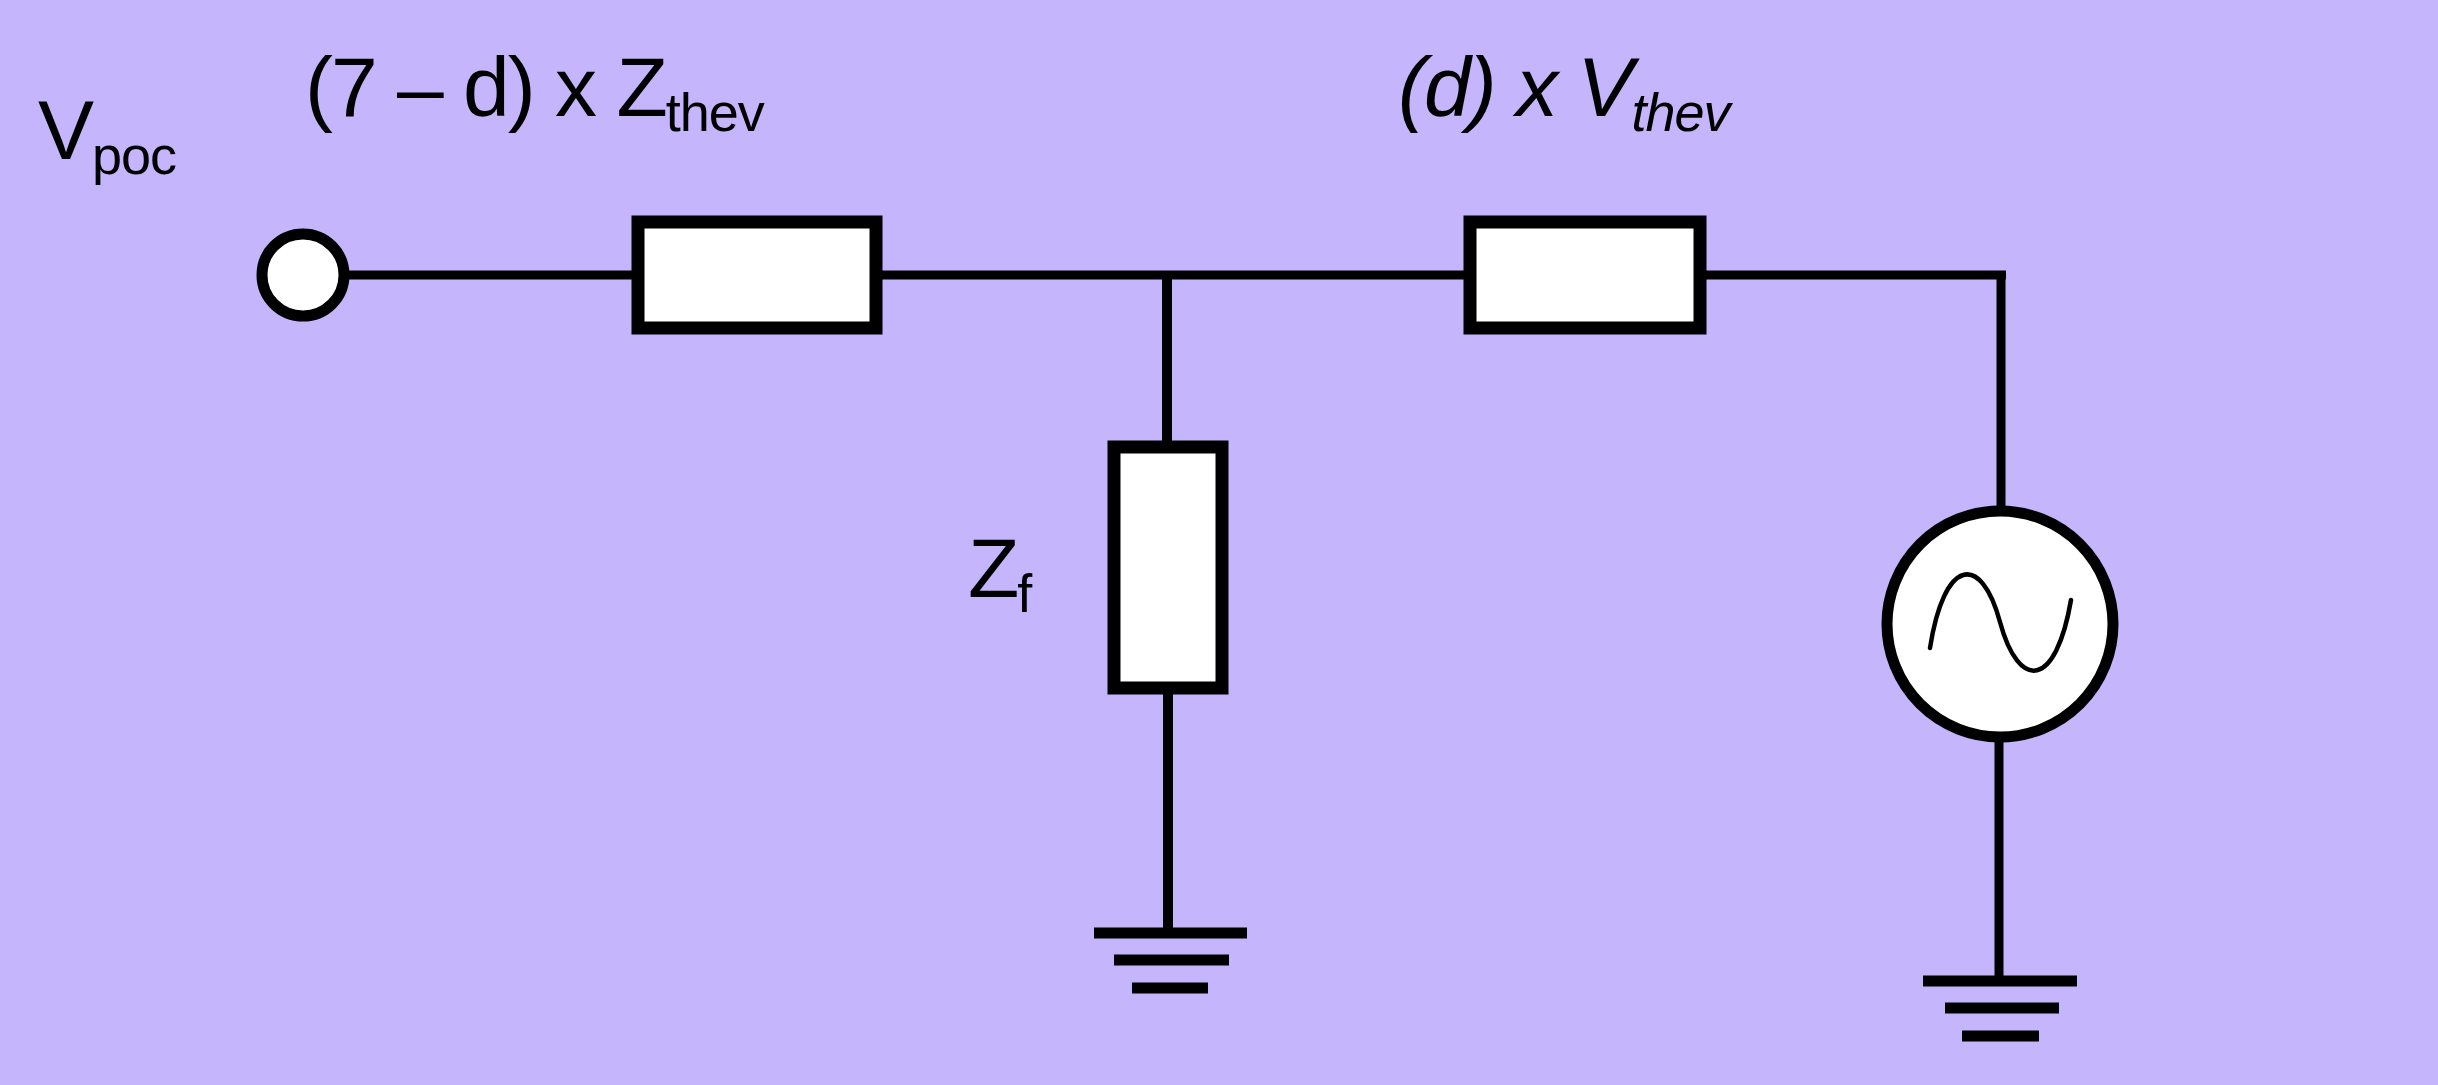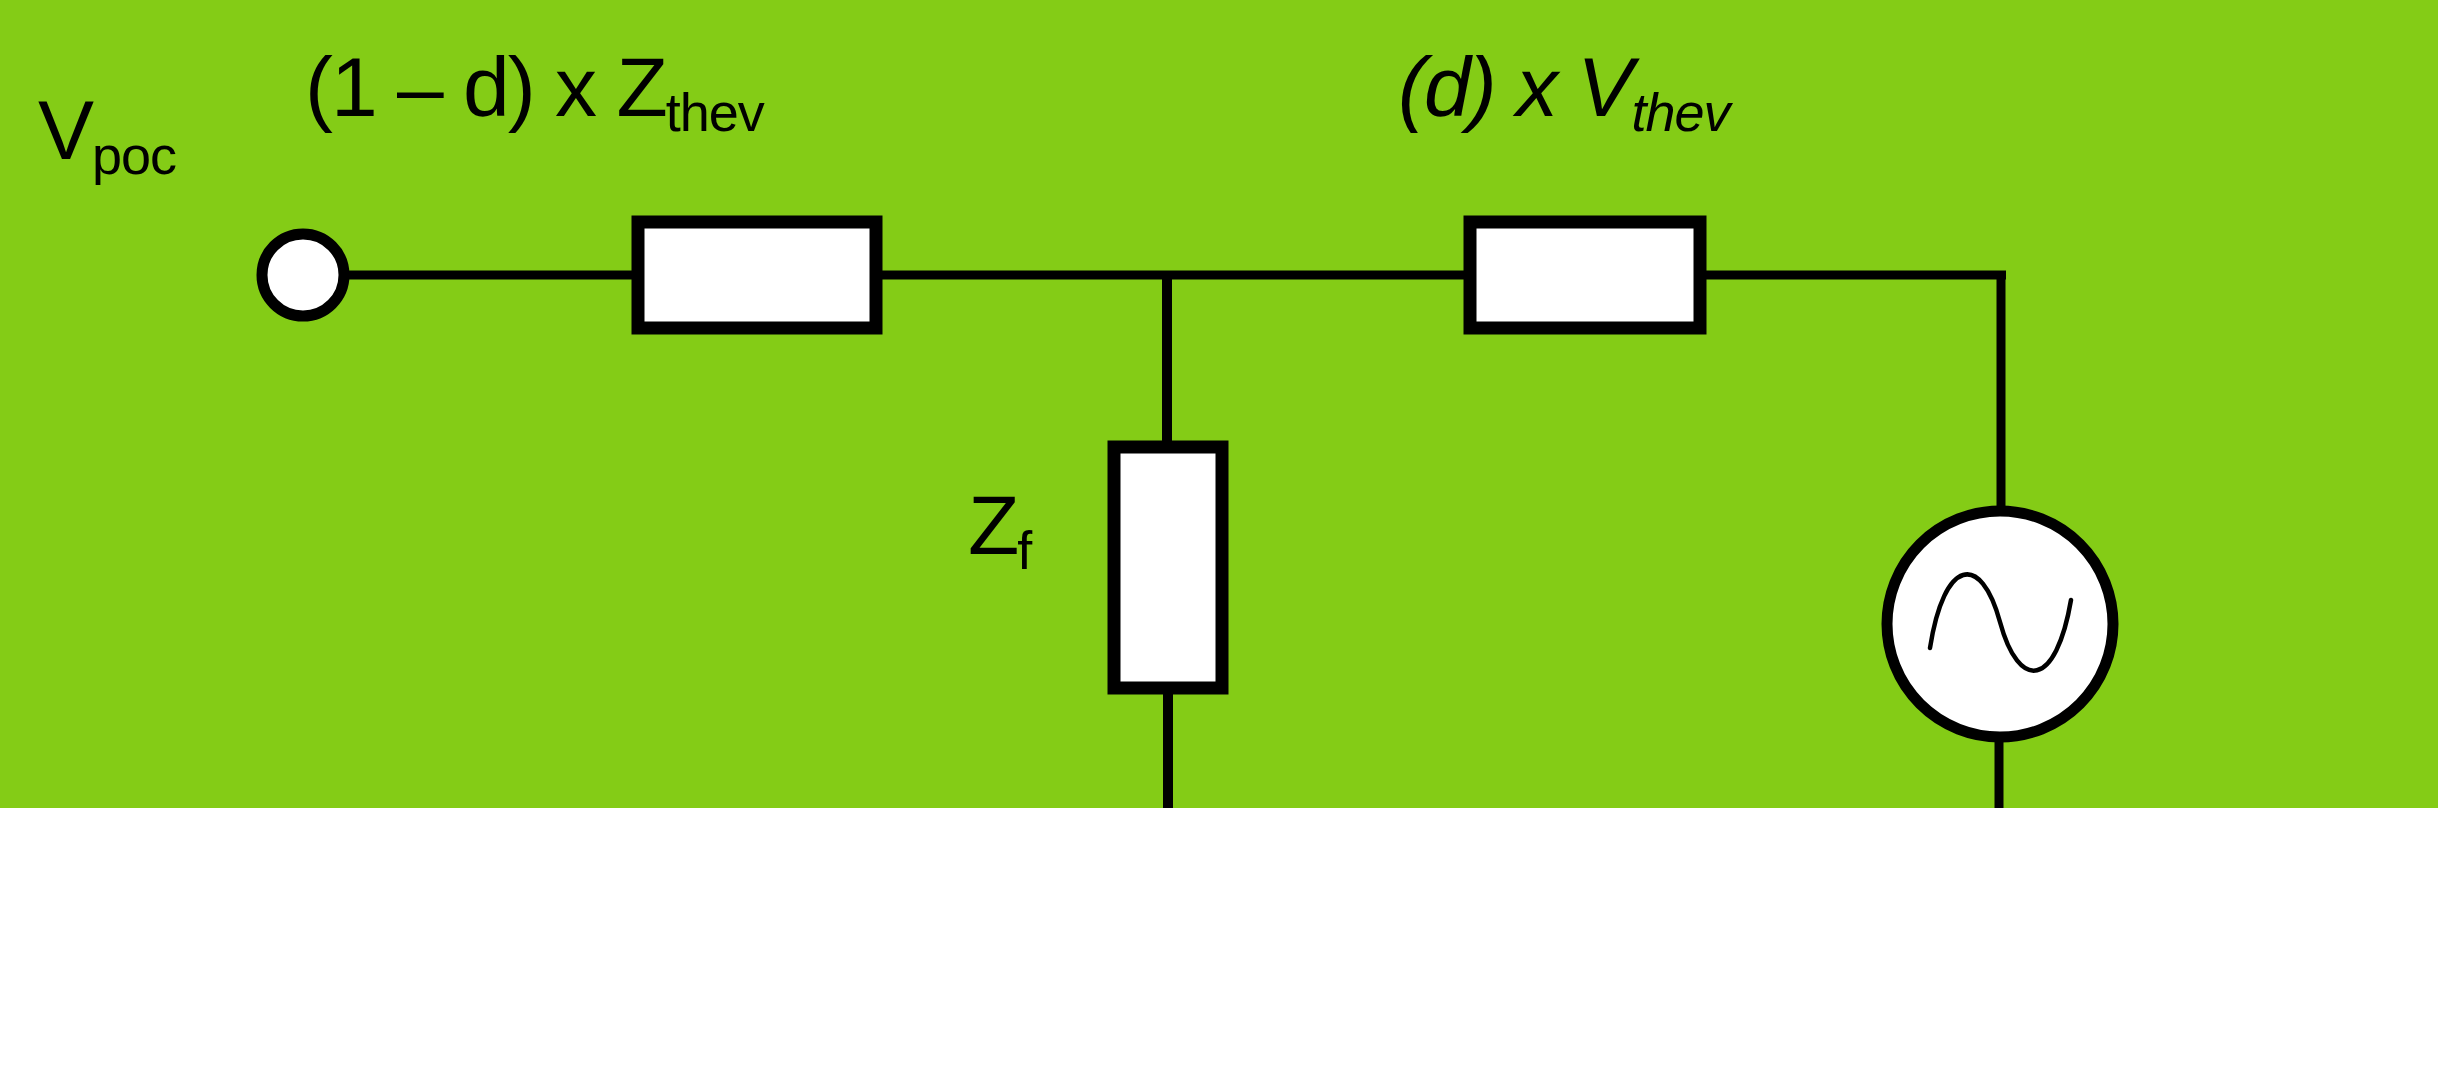--- a/index.html
+++ b/index.html
@@ -3,22 +3,22 @@
 <meta charset="utf-8">
 <style>
   html, body {
     margin: 0;
     padding: 0;
     background: #ffffff;
   }
   .canvas {
     position: relative;
     width: 2438px;
-    height: 808px;
-    background: #84cc16;
+    height: 1085px;
+    background: #c4b5fd;
     overflow: hidden;
     font-family: "Liberation Sans", sans-serif;
   }
   .circuit-svg {
     position: absolute;
     left: 0;
     top: 0;
     width: 2438px;
     height: 1085px;
   }
@@ -85,25 +85,25 @@
       <line x1="1945" y1="1008" x2="2059" y2="1008" stroke="#000000" stroke-width="11"></line>
       <line x1="1962" y1="1036" x2="2039" y2="1036" stroke="#000000" stroke-width="11"></line>
     </g>
   </svg>
 
   <div class="lbl" style="left:38px; top:88px;">
     <span class="m">V</span><span class="s">poc</span>
   </div>
 
   <div class="lbl" style="left:305px; top:45px;">
-    <span class="m">(1 – d) x Z</span><span class="s">thev</span>
+    <span class="m">(7 – d) x Z</span><span class="s">thev</span>
   </div>
 
   <div class="lbl" style="left:1398px; top:45px;font-style:italic;">
     <span class="m">(d) x V</span><span class="s">thev</span>
   </div>
 
-  <div class="lbl" style="left:968px; top:483px;">
+  <div class="lbl" style="left:968px; top:526px;">
     <span class="m">Z</span><span class="s">f</span>
   </div>
 
 
 </div>
 
 </body></html>

